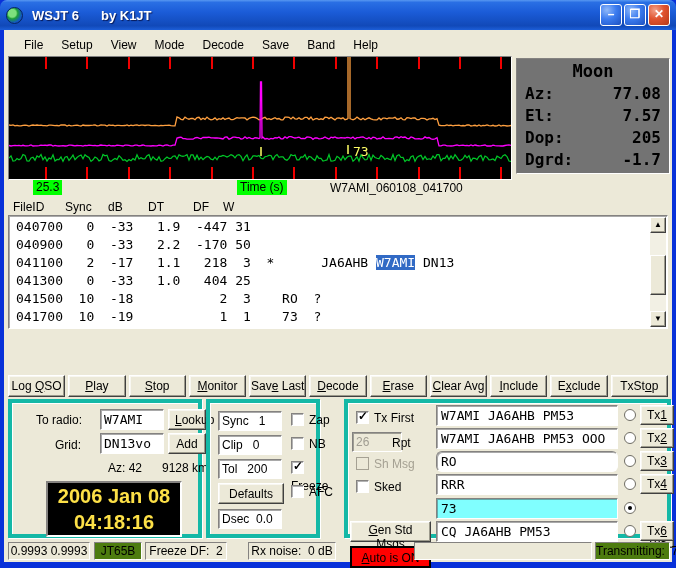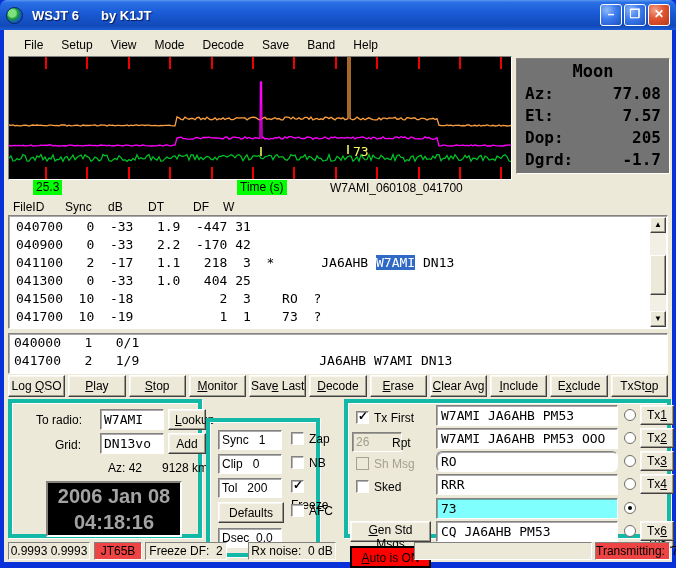--- a/index.html
+++ b/index.html
@@ -68,31 +68,31 @@
   
   .xpbtn{position:relative;background:#ece9d8;border:1px solid;border-color:#fff #404040 #404040 #fff;
     box-shadow:inset -1px -1px 0 #9c9a8c,inset 1px 1px 0 #f8f7f1;
     font-family:"Liberation Sans",sans-serif;font-size:12px;color:#000;text-align:center;}
   .u{text-decoration:underline;}
   #btnrow{position:absolute;left:4px;top:345px;width:660px;height:22px;display:flex;gap:3px;}
   #btnrow .xpbtn{flex:1;height:22px;padding:0;}
   
   .group{position:absolute;border:4px solid #14b8a6;box-shadow:1px 1px 0 #fff,inset 1px 1px 0 #fff;text-decoration:underline;}
   #grp-station{left:4px;top:369px;width:194px;height:139px;}
-  #grp-params{left:202px;top:388px;width:114px;height:139px;padding-left:32px;}
+  #grp-params{left:202px;top:369px;width:114px;height:139px;padding-left:32px;}
   #grp-tx{left:340px;top:369px;width:327px;height:139px;}
   .lbl{position:absolute;white-space:pre;}
   .field{position:absolute;background:#fff;font-family:"DejaVu Sans Mono",monospace;font-size:13px;
     padding:2px 3px 0 3px;color:#000;}
   input.field{font-family:"DejaVu Sans Mono",monospace;font-size:13px;padding:0 3px;outline:none;}
   .disfield{background:#ece9d8;color:#a09d92;}
   
   #clock{position:absolute;left:34px;top:78px;width:136px;height:56px;background:#000;
     border:2px solid #848280;border-bottom-color:#fff;border-right-color:#fff;
-    color:#a3a3a3;text-align:center;font-weight:bold;font-size:20px;line-height:26px;}
+    color:#fde047;text-align:center;font-weight:bold;font-size:20px;line-height:26px;}
   
   .cb{display:inline-block;width:13px;height:13px;background:#fff;vertical-align:-2px;
     border:1px solid #848280;border-bottom-color:#fff;border-right-color:#fff;
     box-shadow:inset 1px 1px 0 rgba(64,64,64,.4);position:relative;}
   .cb[data-checked="true"]::after{content:"✓";position:absolute;left:1px;top:-3px;font-size:12px;font-weight:bold;color:#000;}
   .cbwrap{position:absolute;display:flex;gap:5px;}
   .cbwrap.disabled{color:#a5a193;}
   .cbwrap.disabled .cb{border-color:#a5a193;background:#ece9d8;box-shadow:none;}
   .radio{position:absolute;width:12px;height:12px;border-radius:50%;background:#fff;
     border:1px solid #6f6d64;}
@@ -101,21 +101,21 @@
     font-family:"DejaVu Sans Mono",monospace;font-size:13px;padding:2px 0 0 4px;white-space:pre;}
   .msg-field[data-active="true"]{background:#80ffff;}
   .txbtn{position:absolute;left:292px;width:34px;height:20px;}
   #auto-btn{position:absolute;left:2px;top:143px;width:81px;height:22px;background:#ff0000;
     border:2px solid #000;text-align:center;font-size:12px;color:#000;padding-top:3px;}
   
   #statusbar{position:absolute;left:0;top:511px;width:668px;height:21px;}
   .spanel{position:absolute;top:1px;height:18px;background:#ece9d8;
     border:1px solid #848280;border-bottom-color:#fff;border-right-color:#fff;
     text-align:center;font-size:12px;line-height:16px;white-space:pre;}
-  .spanel.cyan{background:#ef4444;}
+  .spanel.cyan{background:#4d7c0f;}
 </style>
 </head>
 <body>
 
 <div id="window">
 
   <div id="titlebar">
     <div class="app-icon"></div>
     <div class="title-text">
       <span>WSJT 6</span>
@@ -180,37 +180,33 @@
     <span class="dhead c0">FileID</span>
     <span class="dhead c1">Sync</span>
     <span class="dhead c2">dB</span>
     <span class="dhead c3">DT</span>
     <span class="dhead c4">DF</span>
     <span class="dhead c5">W</span>
 
     <div id="decode-box" class="sunken">
       <div id="decode-text">
         <div class="drow"><span>040700   0  -33   1.9  -447 31</span><span></span></div>
-        <div class="drow"><span>040900   0  -33   2.2  -170 42</span><span></span></div>
+        <div class="drow"><span>040900   0  -33   2.2  -170 50</span><span></span></div>
         <div class="drow"><span>041100   2  -17   1.1   218  3  *      JA6AHB </span><span class="hl">W7AMI</span><span> DN13</span></div>
         <div class="drow"><span>041300   0  -33   1.0   404 25</span><span></span></div>
         <div class="drow"><span>041500  10  -18           2  3    RO  ?</span><span></span></div>
         <div class="drow"><span>041700  10  -19           1  1    73  ?</span><span></span></div>
       </div>
       <div id="vscroll">
         <div class="sb-btn sb-up">▲</div>
         <div id="sb-thumb"></div>
         <div class="sb-btn sb-down">▼</div>
       </div>
     </div>
 
-    <div id="avg-box" class="sunken">
-      <div class="drow">040000   1   0/1</div>
-      <div class="drow">041700   2   1/9                       JA6AHB W7AMI DN13</div>
-    </div>
 
     <div id="btnrow">
       <button class="xpbtn"><span>Log </span><span class="u">Q</span><span>SO</span></button>
       <button class="xpbtn"><span></span><span class="u">P</span><span>lay</span></button>
       <button class="xpbtn"><span></span><span class="u">S</span><span>top</span></button>
       <button class="xpbtn"><span></span><span class="u">M</span><span>onitor</span></button>
       <button class="xpbtn"><span>Sav</span><span class="u">e</span><span> Last</span></button>
       <button class="xpbtn"><span></span><span class="u">D</span><span>ecode</span></button>
       <button class="xpbtn"><span></span><span class="u">E</span><span>rase</span></button>
       <button class="xpbtn"><span></span><span class="u">C</span><span>lear Avg</span></button>

